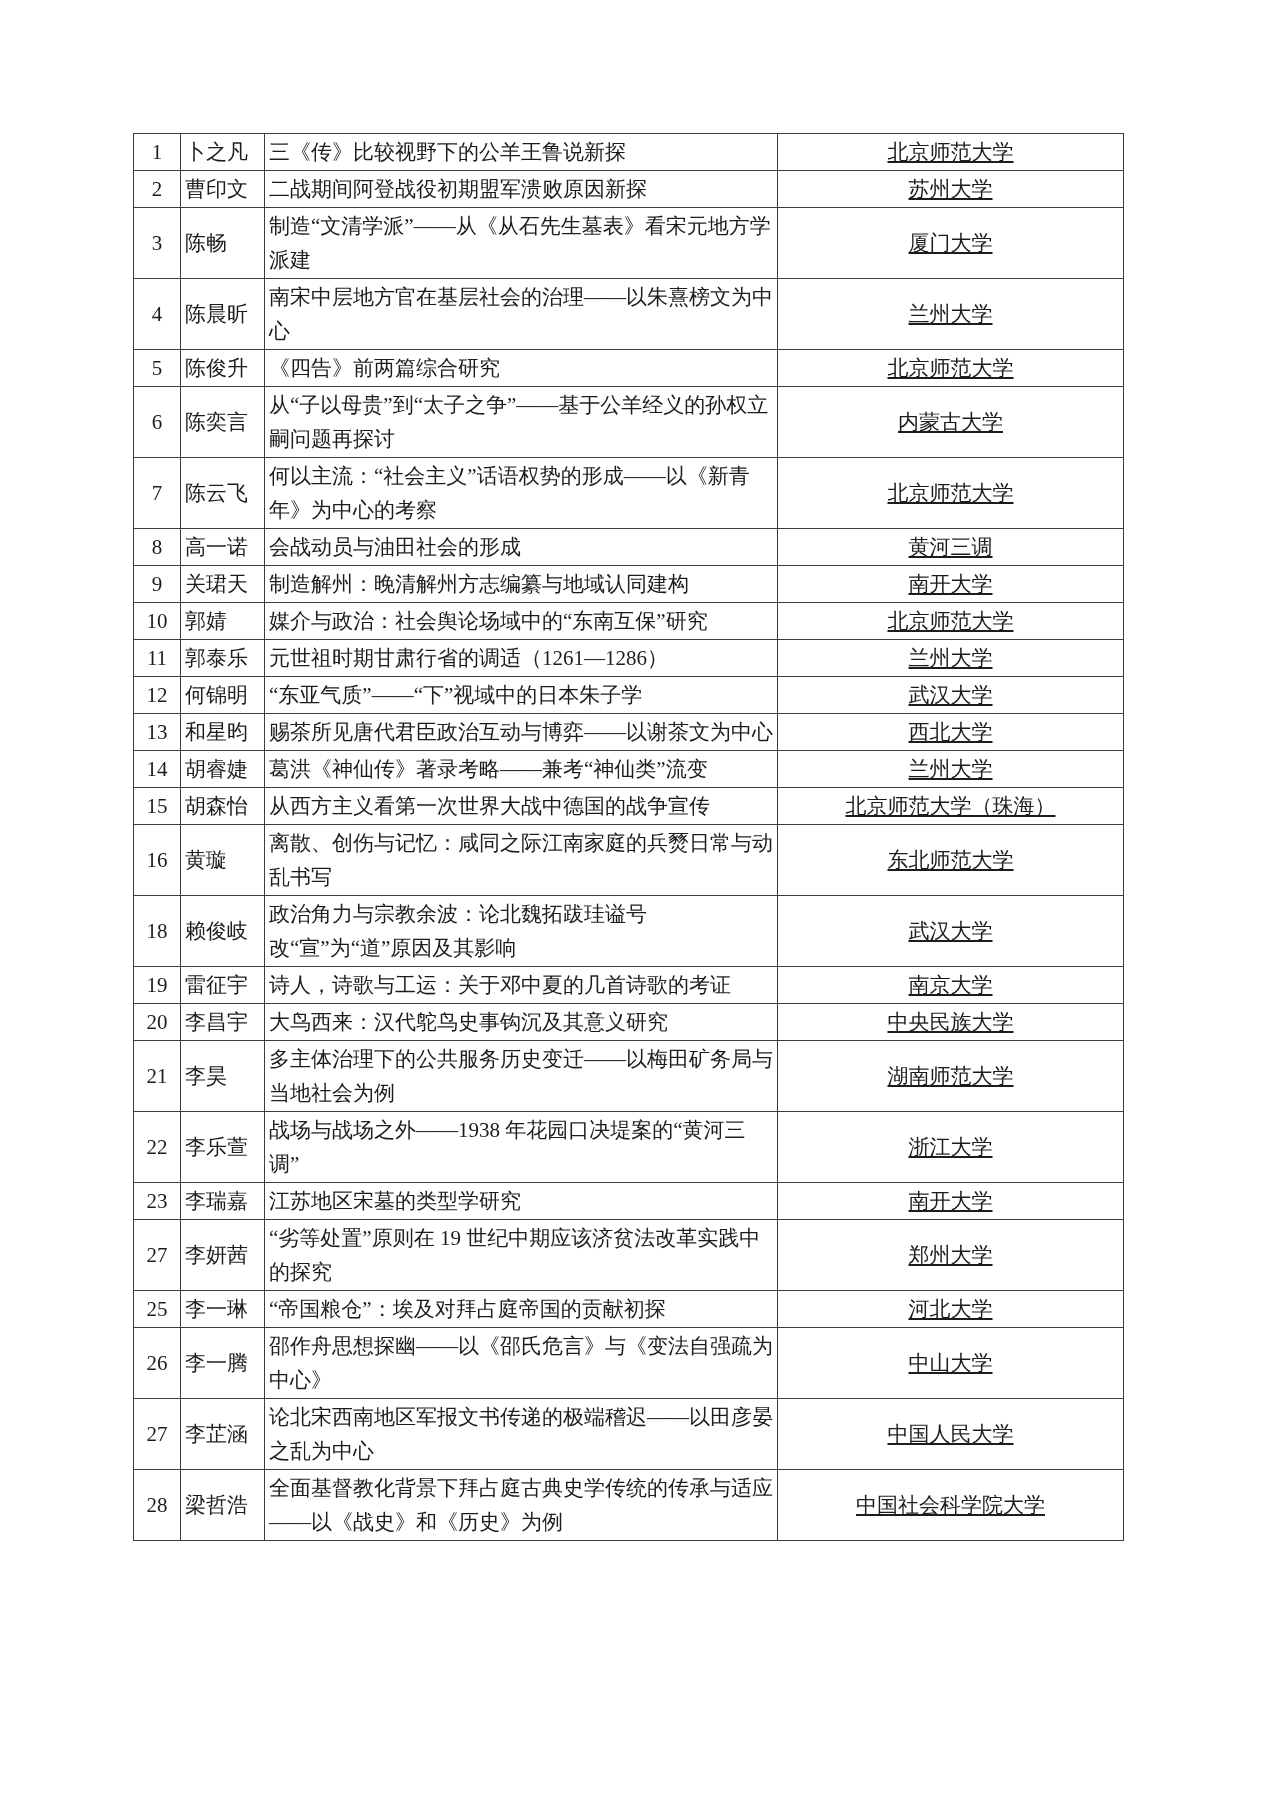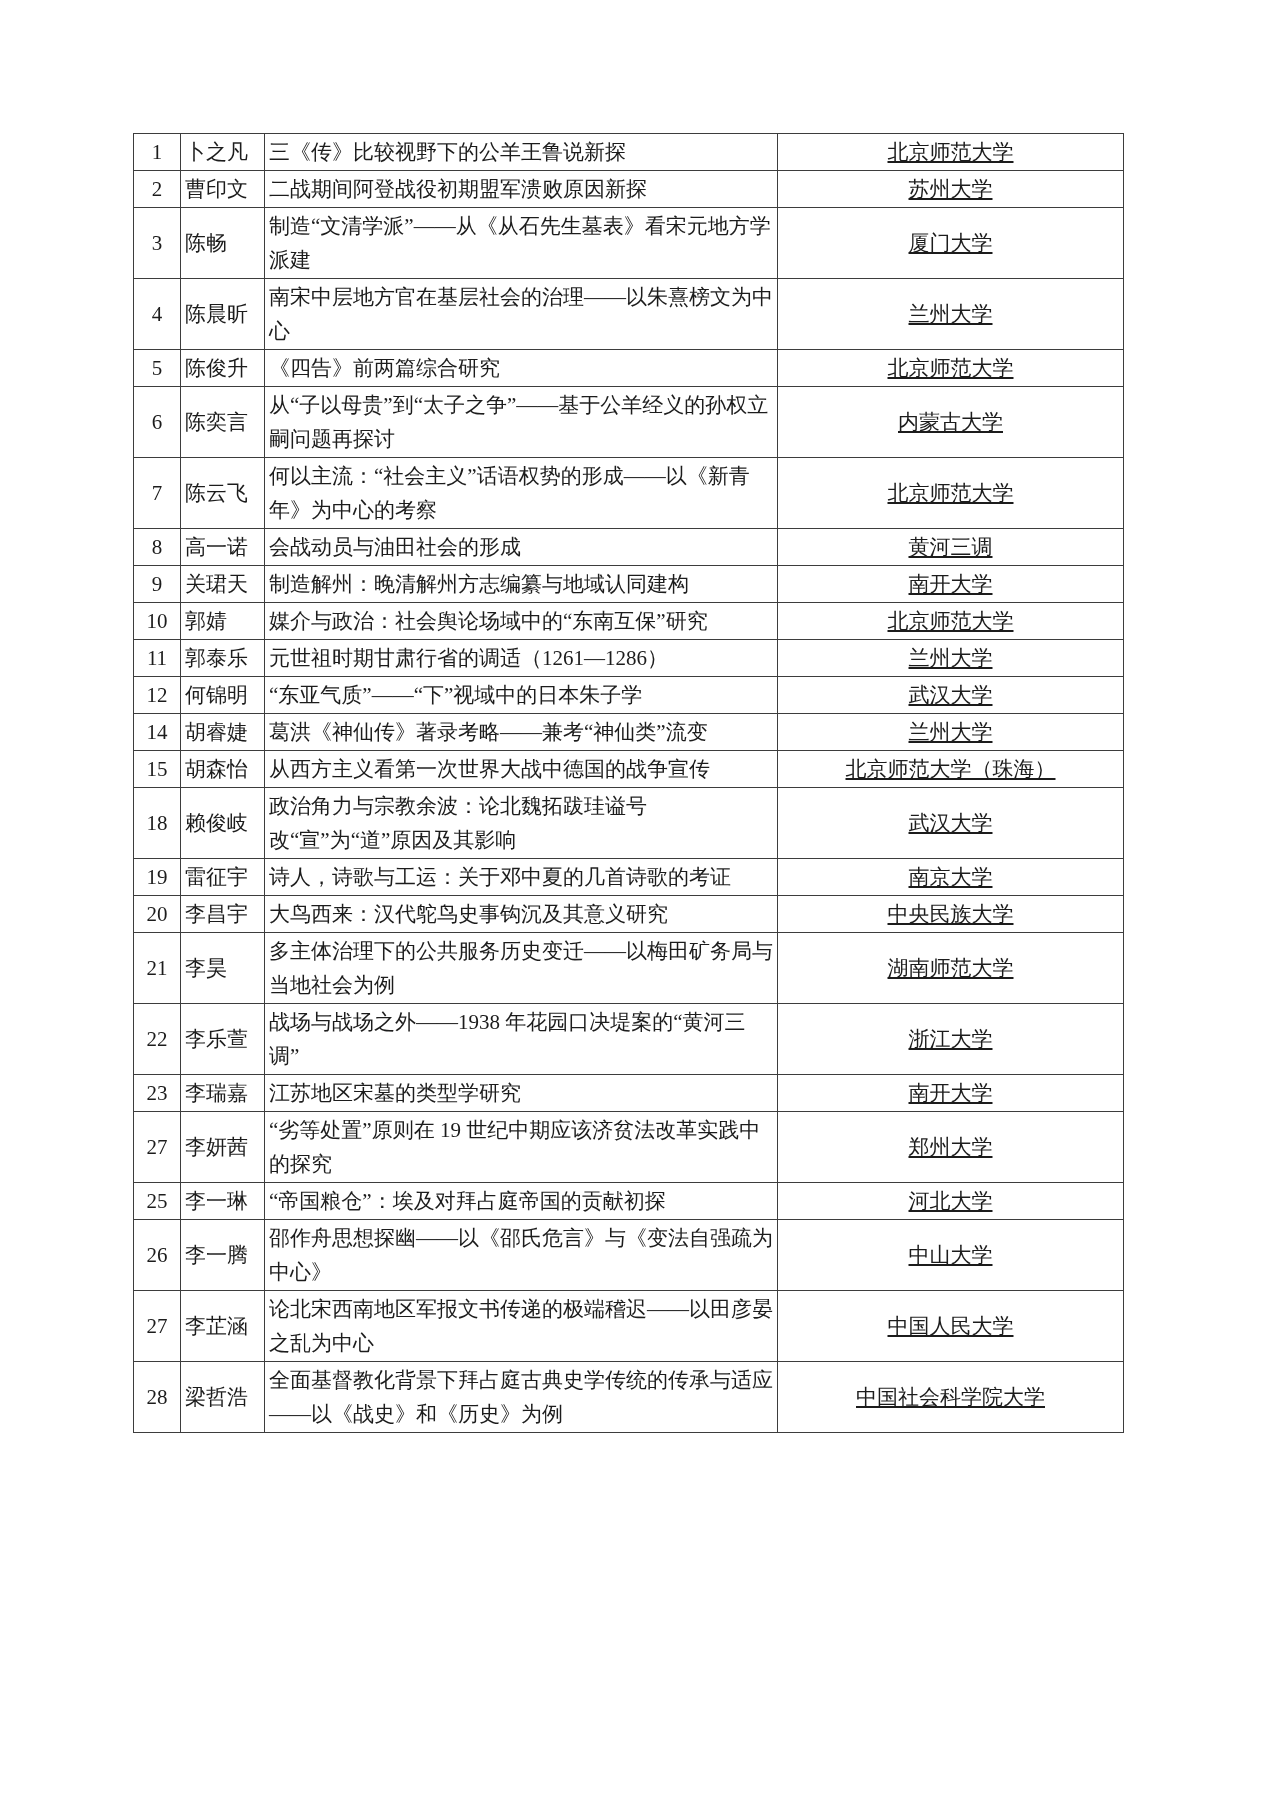--- a/index.html
+++ b/index.html
@@ -129,30 +129,42 @@
       <td class="col-title">元世祖时期甘肃行省的调适（1261—1286）</td>
       <td class="col-univ">兰州大学</td>
     </tr>
         <tr>
       <td class="col-num">12</td>
       <td class="col-name">何锦明</td>
       <td class="col-title">“东亚气质”——“下”视域中的日本朱子学</td>
       <td class="col-univ">武汉大学</td>
     </tr>
         <tr>
+      <td class="col-num">13</td>
+      <td class="col-name">和星昀</td>
+      <td class="col-title">赐茶所见唐代君臣政治互动与博弈——以谢茶文为中心</td>
+      <td class="col-univ">西北大学</td>
+    </tr>
+        <tr>
       <td class="col-num">14</td>
       <td class="col-name">胡睿婕</td>
       <td class="col-title">葛洪《神仙传》著录考略——兼考“神仙类”流变</td>
       <td class="col-univ">兰州大学</td>
     </tr>
         <tr>
       <td class="col-num">15</td>
       <td class="col-name">胡森怡</td>
       <td class="col-title">从西方主义看第一次世界大战中德国的战争宣传</td>
       <td class="col-univ">北京师范大学（珠海）</td>
+    </tr>
+        <tr>
+      <td class="col-num">16</td>
+      <td class="col-name">黄璇</td>
+      <td class="col-title">离散、创伤与记忆：咸同之际江南家庭的兵燹日常与动乱书写</td>
+      <td class="col-univ">东北师范大学</td>
     </tr>
         <tr>
       <td class="col-num">18</td>
       <td class="col-name">赖俊岐</td>
       <td class="col-title">政治角力与宗教余波：论北魏拓跋珪谥号改“宣”为“道”原因及其影响</td>
       <td class="col-univ">武汉大学</td>
     </tr>
         <tr>
       <td class="col-num">19</td>
       <td class="col-name">雷征宇</td>

